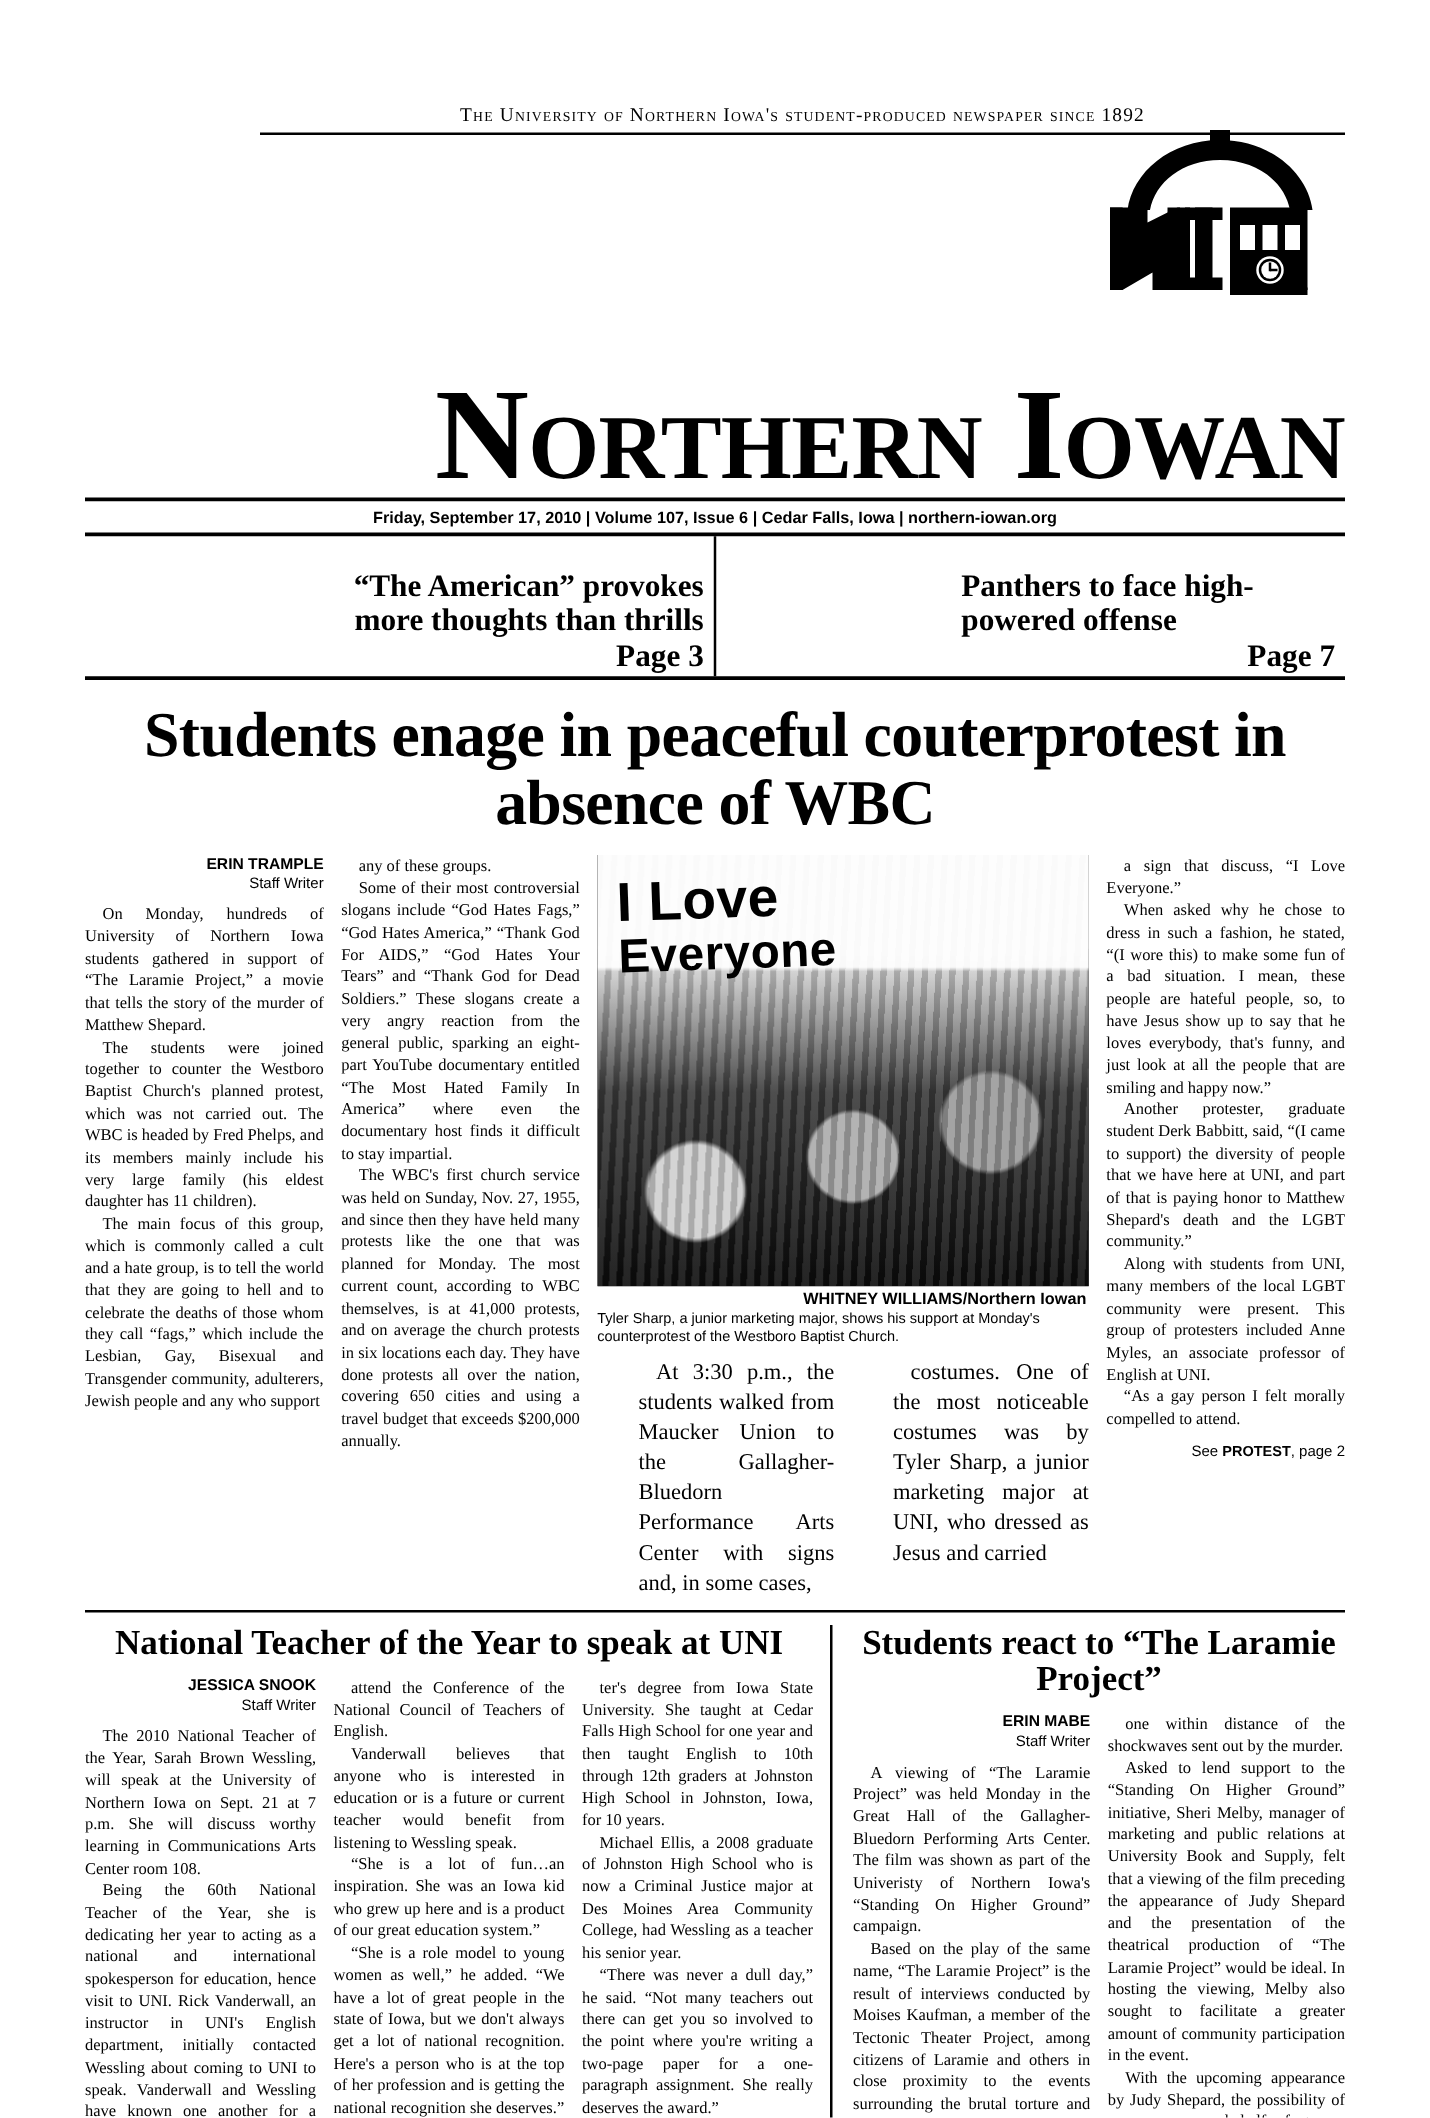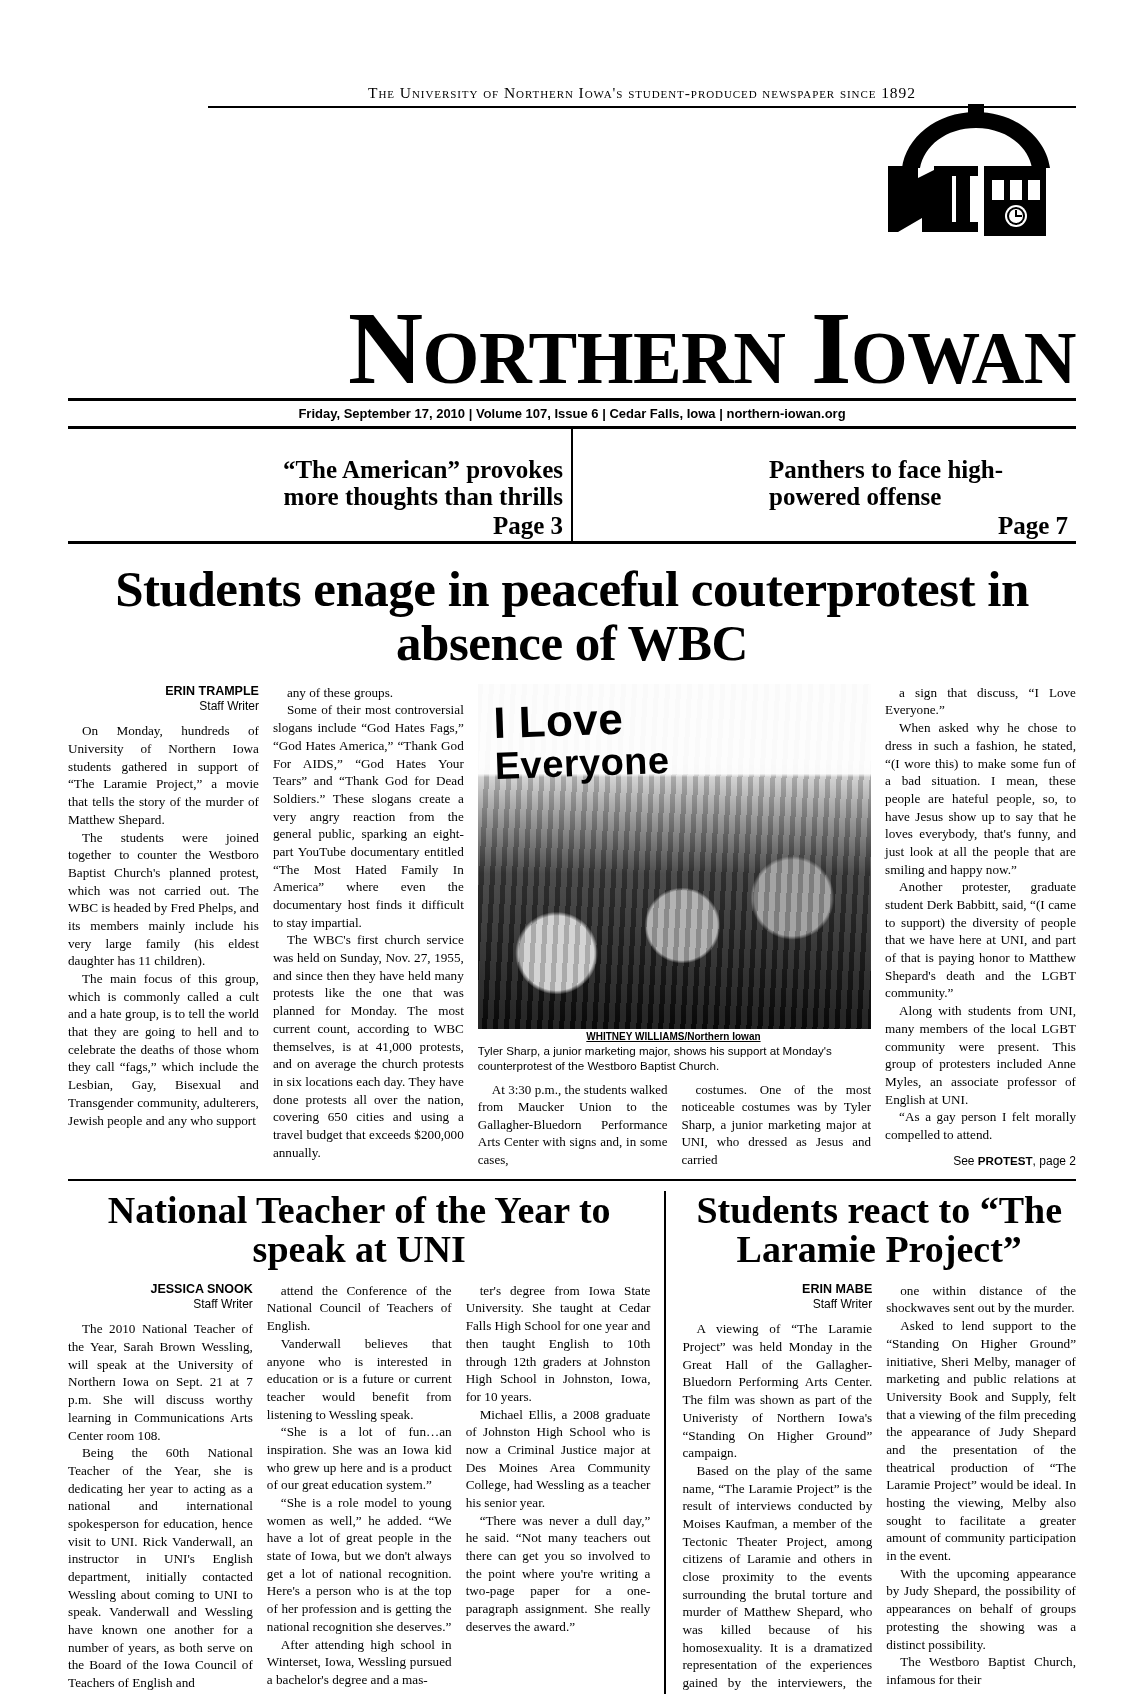--- a/index.html
+++ b/index.html
@@ -197,58 +197,57 @@
     font-size:44px;
     line-height:1.0;
     color:#000;
     transform:rotate(-2deg);
     letter-spacing:.01em;
   }
   .sign-text .l2{display:block;font-size:38px;margin-top:2px;}
   .photo-credit{
     font-family:"Liberation Sans", sans-serif;
     font-weight:bold;
-    font-size:10px;
-    text-align:center;
+    font-size:13px;
+    text-align:right;
     padding:1px 2px 0 0;
-    text-decoration:underline;
   }
   .caption{
     font-family:"Liberation Sans", sans-serif;
     font-size:11.6px;
     line-height:1.24;
     padding:1px 0 8px 0;
     text-align:left;
   }
   .photo-sub{
     display:flex;
     gap:14px;
   }
-  .photo-sub .col{font-size:13px;}
+  .photo-sub .col{font-size:18px;margin-left:33px;}
   .jump{
     font-family:"Liberation Sans", sans-serif;
     font-size:12px;
     text-align:right;
     margin-top:9px;
   }
   .jump b{font-size:11.6px;}
 
   
   .bottom{
     margin:10px 68px 0 68px;
     display:flex;
     gap:16px;
   }
   .story-left{flex:1.48;padding-right:14px;border-right:2px solid #000;}
   .story-right{flex:1;}
   .sub-headline{
     text-align:center;
     font-family:"Liberation Serif", serif;
     font-weight:bold;
-    font-size:38px;
+    font-size:28px;
     line-height:1.04;
     margin-bottom:12px;
   }
   .sub-cols{display:flex;gap:14px;}
   .sub-cols .col{font-size:13.2px;}
 </style>
 </head>
 <body>
 
 <div class="page">

